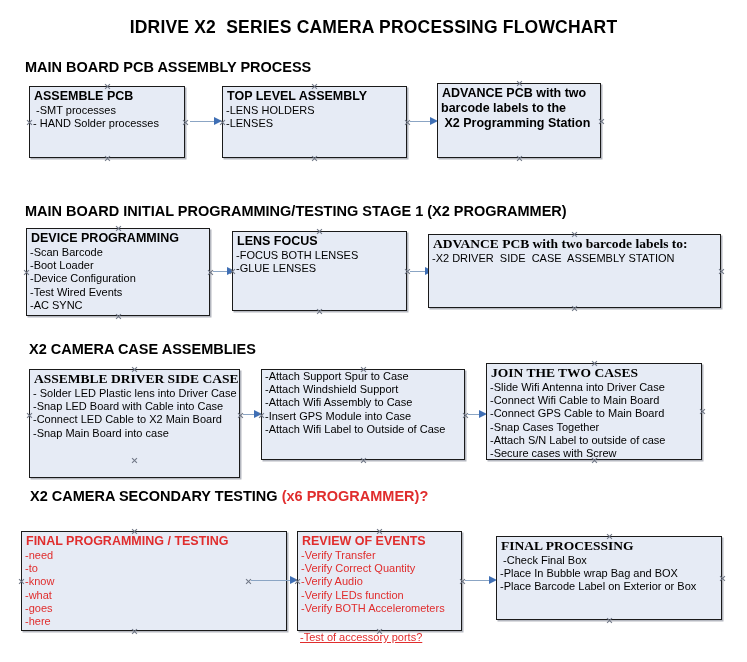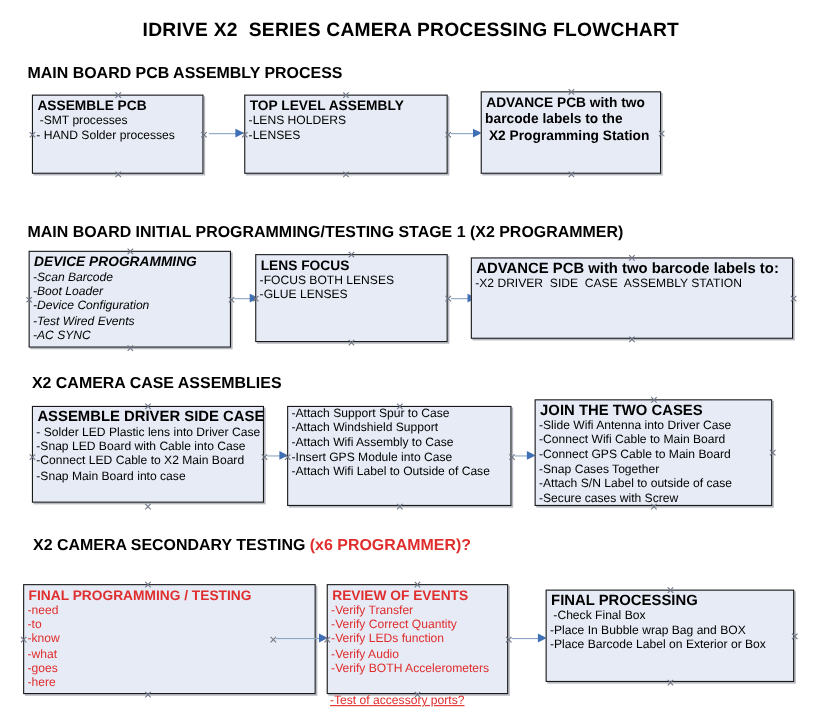--- a/index.html
+++ b/index.html
@@ -67,20 +67,21 @@
   .flow-box.red .bx-line {
     color: #e02d2d;
   }
   .flow-box.allbold .bx-line {
     font-weight: bold;
     font-size: 12.5px;
     line-height: 15px;
   }
   .flow-box.bigtitle .bx-title {
     font-size: 13.5px;
+    font-family: Liberation Serif, serif;
   }
   
   .overflow-line {
     position: absolute;
     font-size: 11px;
     line-height: 13.2px;
     white-space: pre;
     color: #e02d2d;
   }
 
@@ -171,21 +172,21 @@
   <div class="bx-title">ADVANCE PCB with two</div>
   <div class="bx-line">barcode labels to the</div>
   <div class="bx-line"> X2 Programming Station</div>
 </div>
 <div class="handle" style="left:519px; top:83px;"></div>
 <div class="handle" style="left:519px; top:158px;"></div>
 <div class="handle" style="left:601px; top:121px;"></div>
 
 <div class="section-heading" style="left:25px; top:203px;">MAIN BOARD INITIAL PROGRAMMING/TESTING STAGE 1 (X2 PROGRAMMER)</div>
 
-<div class="flow-box" style="left:26px; top:228px; width:184px; height:88px;font-style:italic;">
+<div class="flow-box" style="left:26px; top:228px; width:184px; height:88px;">
   <div class="bx-title">DEVICE PROGRAMMING</div>
   <div class="bx-line">-Scan Barcode</div>
   <div class="bx-line">-Boot Loader</div>
   <div class="bx-line">-Device Configuration</div>
   <div class="bx-line">-Test Wired Events</div>
   <div class="bx-line">-AC SYNC</div>
 </div>
 <div class="handle" style="left:118px; top:228px;"></div>
 <div class="handle" style="left:118px; top:316px;"></div>
 <div class="handle" style="left:26px;  top:272px;"></div>
@@ -214,21 +215,21 @@
 <div class="flow-box bigtitle" style="left:428px; top:234px; width:293px; height:74px;">
   <div class="bx-title">ADVANCE PCB with two barcode labels to:</div>
   <div class="bx-line">-X2 DRIVER  SIDE  CASE  ASSEMBLY STATION</div>
 </div>
 <div class="handle" style="left:574px; top:234px;"></div>
 <div class="handle" style="left:574px; top:308px;"></div>
 <div class="handle" style="left:721px; top:271px;"></div>
 
 <div class="section-heading" style="left:29px; top:341px;">X2 CAMERA CASE ASSEMBLIES</div>
 
-<div class="flow-box bigtitle" style="left:29px; top:369px; width:211px; height:88px;">
+<div class="flow-box bigtitle" style="left:29px; top:369px; width:211px; height:109px;">
   <div class="bx-title">ASSEMBLE DRIVER SIDE CASE</div>
   <div class="bx-line">- Solder LED Plastic lens into Driver Case</div>
   <div class="bx-line">-Snap LED Board with Cable into Case</div>
   <div class="bx-line">-Connect LED Cable to X2 Main Board</div>
   <div class="bx-line">-Snap Main Board into case</div>
 </div>
 <div class="handle" style="left:134px; top:369px;"></div>
 <div class="handle" style="left:134px; top:460px;"></div>
 <div class="handle" style="left:29px;  top:415px;"></div>
 <div class="handle" style="left:240px; top:415px;"></div>
@@ -286,22 +287,22 @@
 
 <div class="arrow" style="left:251px; top:576px; width:47px;">
   <div class="shaft"></div>
   <div class="head"></div>
 </div>
 
 <div class="flow-box red" style="left:297px; top:531px; width:165px; height:100px;">
   <div class="bx-title">REVIEW OF EVENTS</div>
   <div class="bx-line">-Verify Transfer</div>
   <div class="bx-line">-Verify Correct Quantity</div>
+  <div class="bx-line">-Verify Audio</div>
   <div class="bx-line">-Verify LEDs function</div>
-  <div class="bx-line">-Verify Audio</div>
   <div class="bx-line">-Verify BOTH Accelerometers</div>
 </div>
 <div class="overflow-line" style="left:300px; top:631px;text-decoration:underline;">-Test of accessory ports?</div>
 <div class="handle" style="left:379px; top:531px;"></div>
 <div class="handle" style="left:379px; top:631px;"></div>
 <div class="handle" style="left:297px; top:581px;"></div>
 <div class="handle" style="left:462px; top:581px;"></div>
 
 <div class="arrow" style="left:465px; top:576px; width:32px;">
   <div class="shaft"></div>

